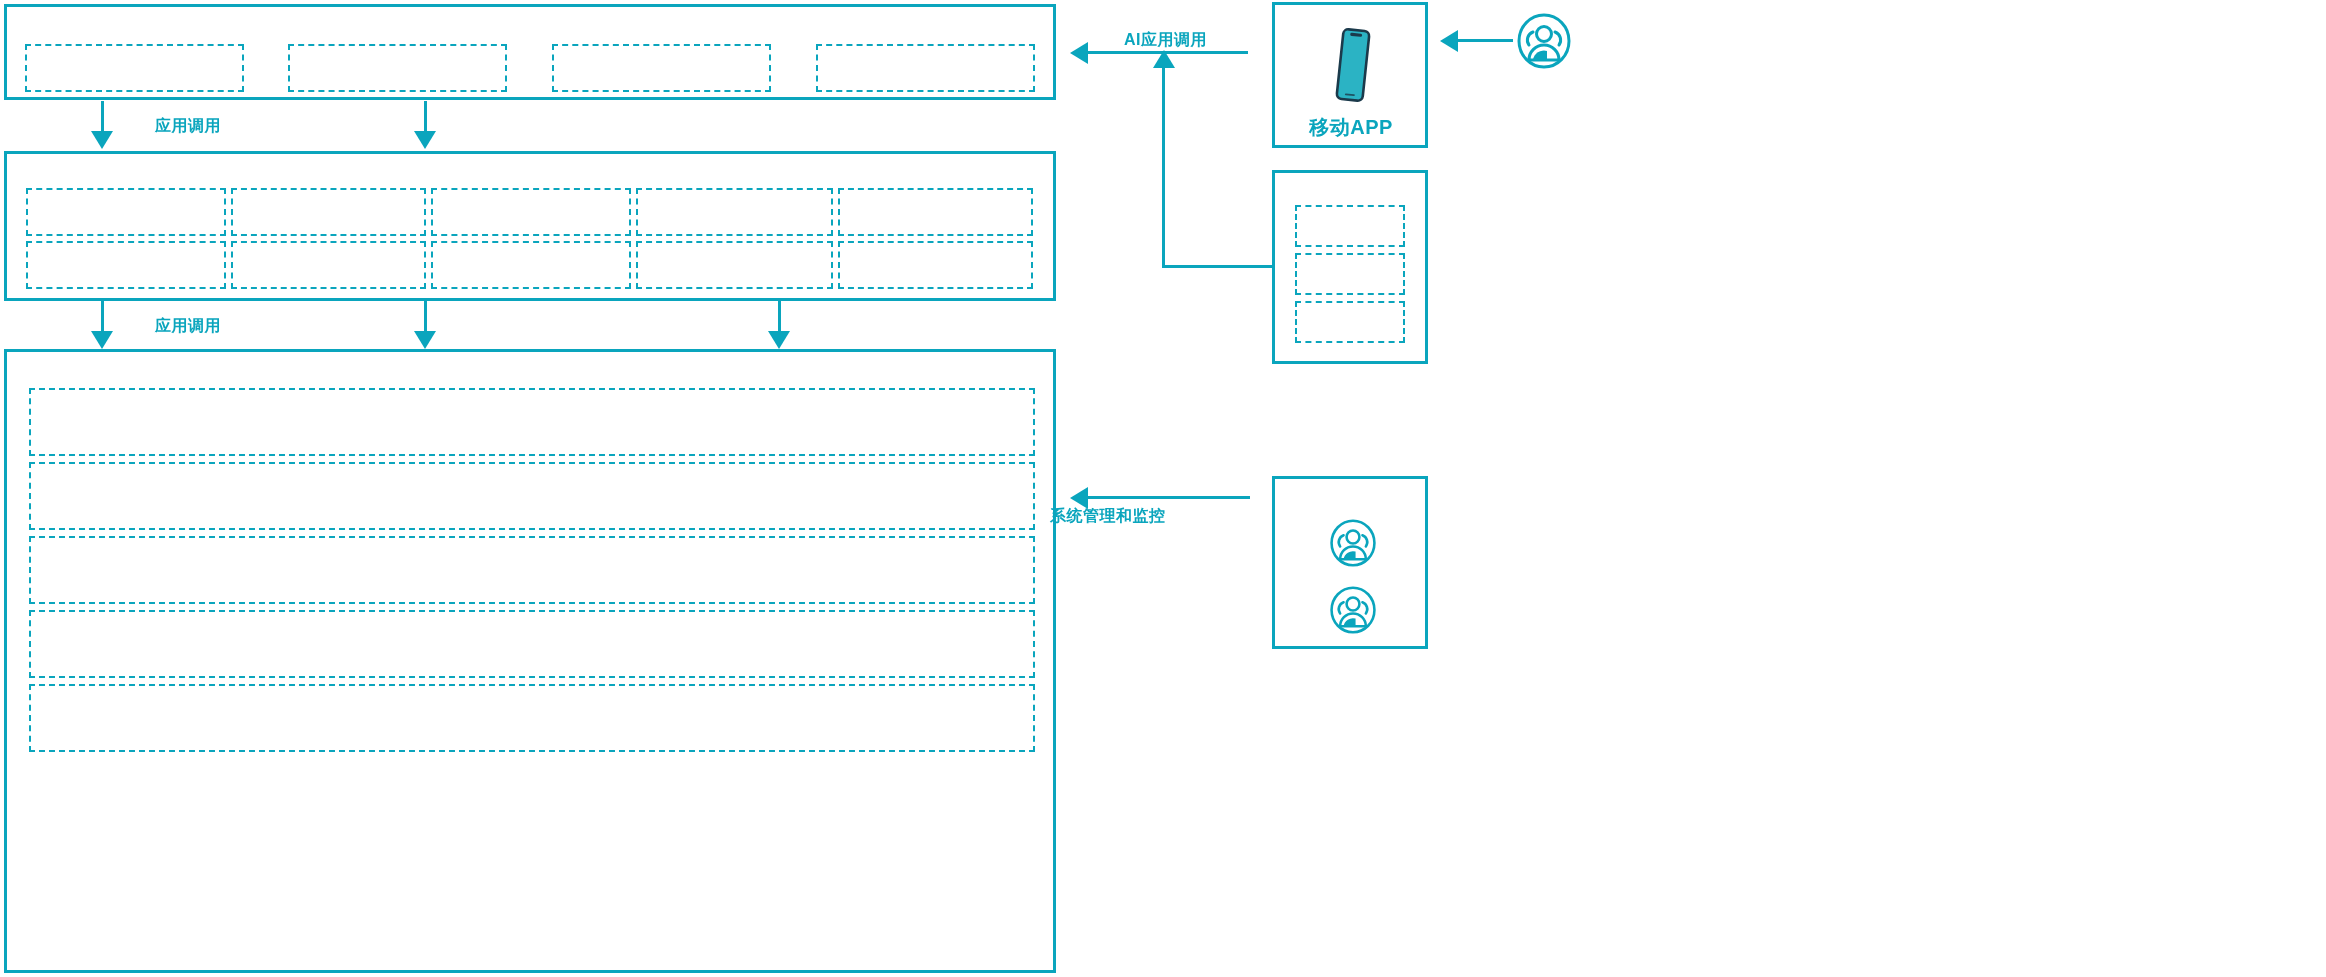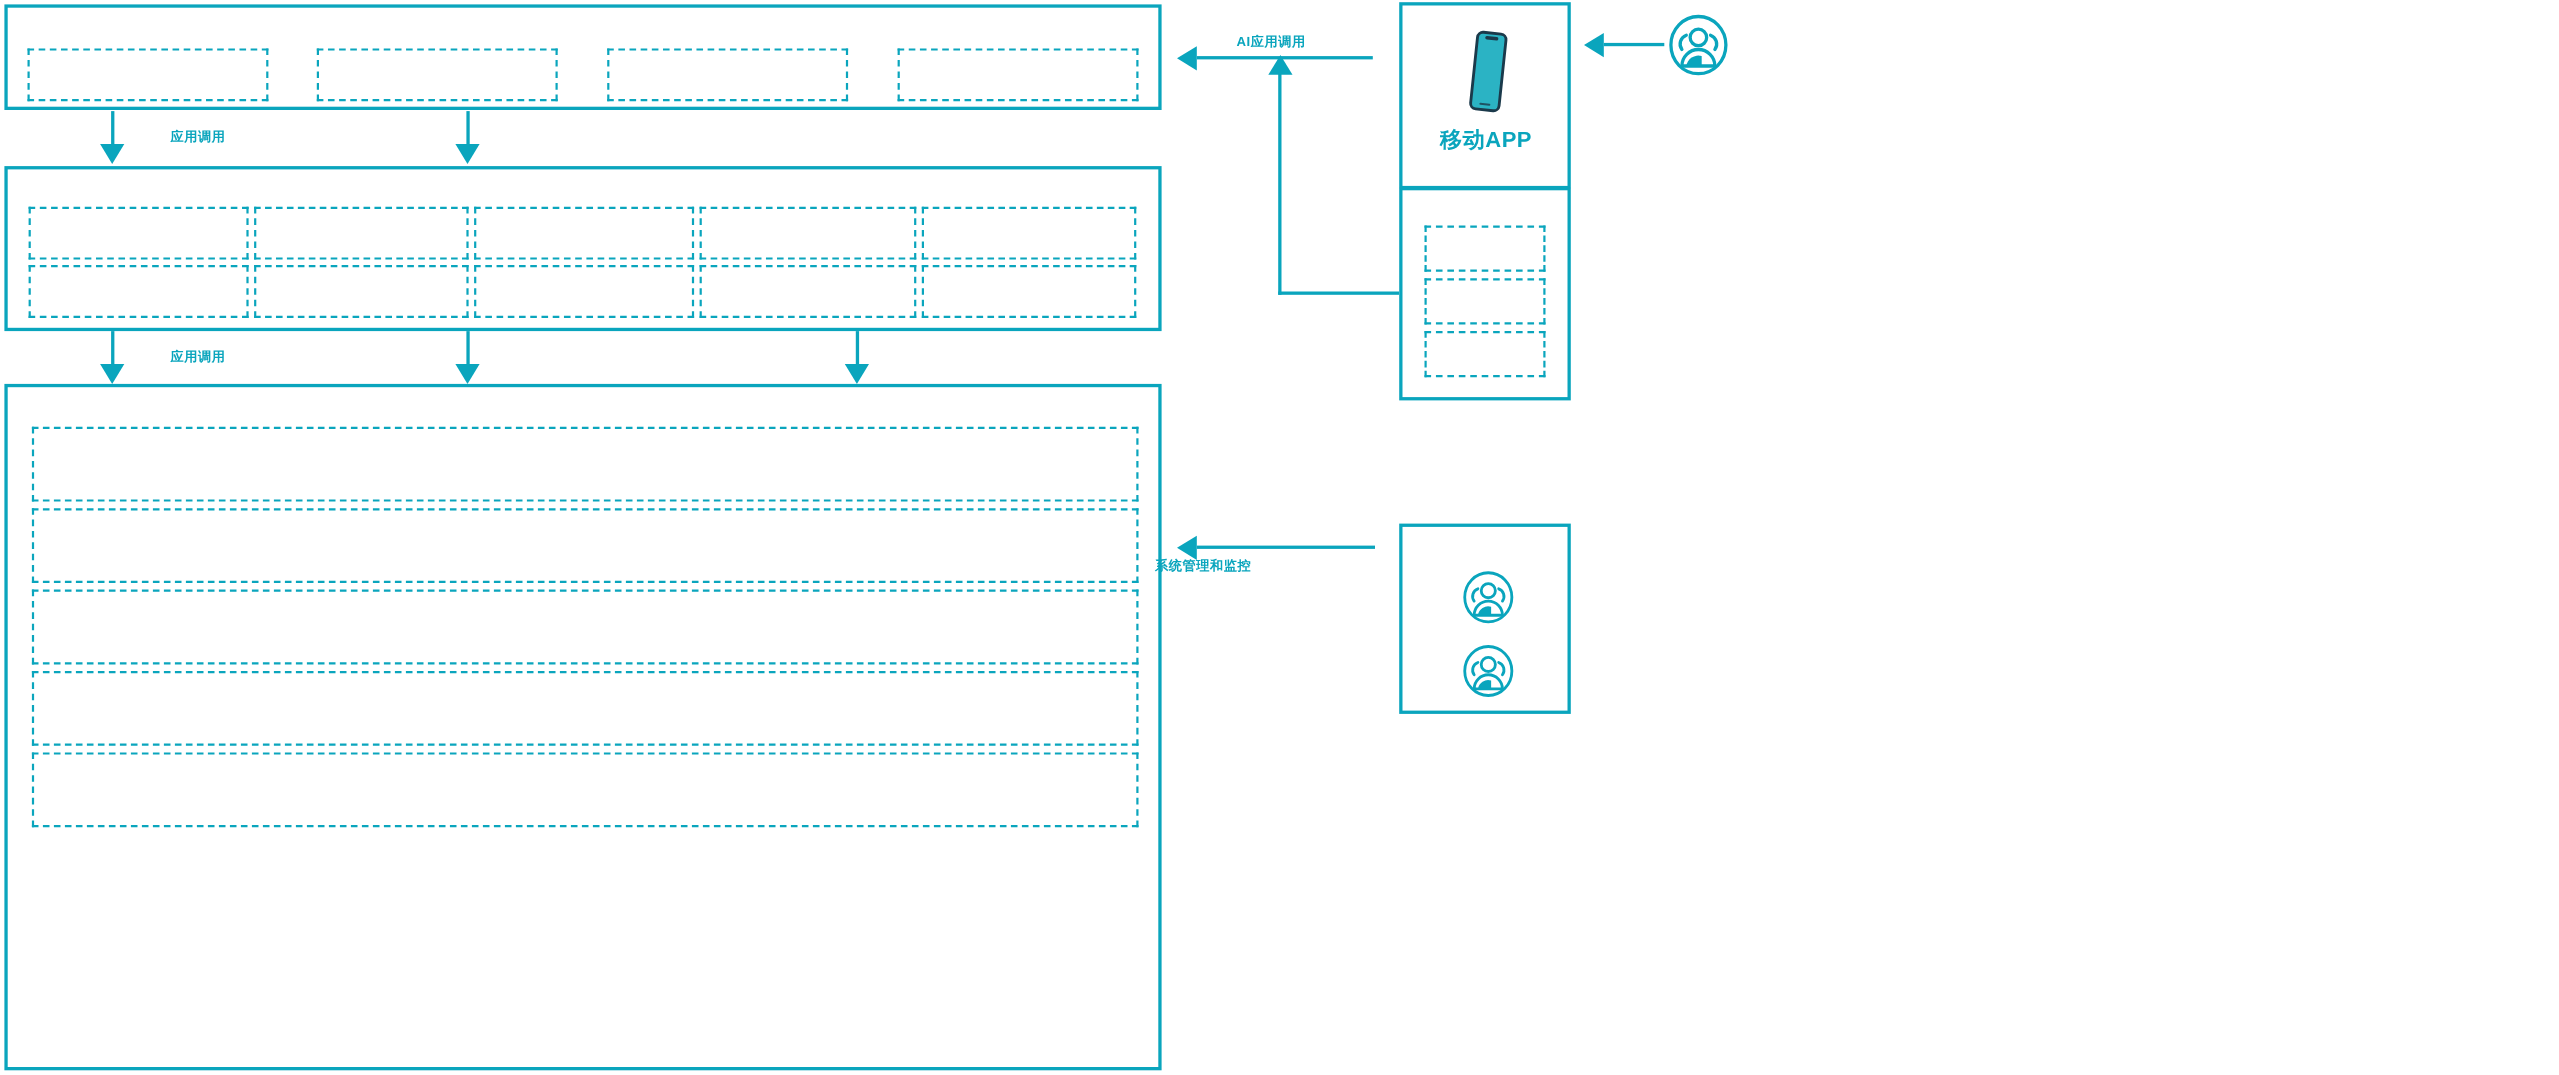--- a/index.html
+++ b/index.html
@@ -18,21 +18,21 @@
   }
   .dbox {
     position: absolute;
     border: 2px dashed #0aa5bd;
     background: transparent;
   }
 
   .flowlabel {
     position: absolute;
     color: #0aa5bd;
-    font-size: 12px;
+    font-size: 16px;
     font-weight: bold;
     white-space: nowrap;
     letter-spacing: 0.5px;
   }
   .boxlabel {
     position: absolute;
     color: #0aa5bd;
     font-size: 20px;
     font-weight: bold;
     white-space: nowrap;
@@ -122,21 +122,21 @@
     <div class="dbox" style="left:22px; top:332px; width:1006px; height:68px;"></div>
   </div>
 
   <div class="hline" style="left:1088px; top:51px; width:160px; height:3px;"></div>
   <div class="arrow-left" style="left:1070px; top:42px;"></div>
   <div class="vline" style="left:1162px; top:66px; width:3px; height:202px;"></div>
   <div class="arrow-up" style="left:1153px; top:50px;"></div>
   <div class="hline" style="left:1162px; top:265px; width:110px; height:3px;"></div>
   <div class="flowlabel" style="left:1124px; top:30px;">AI应用调用</div>
 
-  <div class="panel" style="left:1272px; top:2px; width:156px; height:170px;">
+  <div class="panel" style="left:1272px; top:2px; width:156px; height:146px;">
     <div class="icon-phone" style="left:53px; top:20px; width:50px; height:80px;">
       <svg width="50" height="80" viewBox="0 0 50 80">
         <g transform="rotate(6 25 40)">
           <rect x="12" y="5" width="26" height="70" rx="5" ry="5" fill="#2bb3c4" stroke="#1b3a4b" stroke-width="2.6"></rect>
           <rect x="19" y="8" width="12" height="3.2" rx="1.6" fill="#1b3a4b"></rect>
           <rect x="20" y="69" width="10" height="1.8" rx="0.9" fill="#1b3a4b" opacity="0.8"></rect>
         </g>
       </svg>
     </div>
     <div class="boxlabel" style="left:0; top:109px; width:152px;">移动APP</div>

